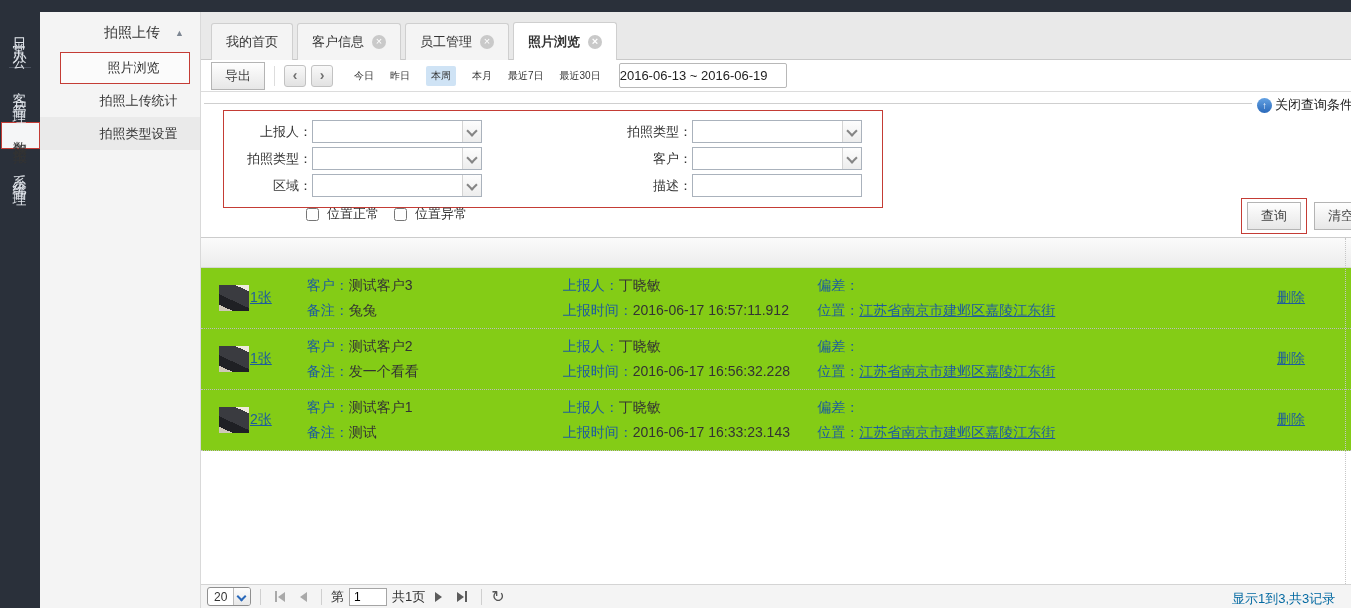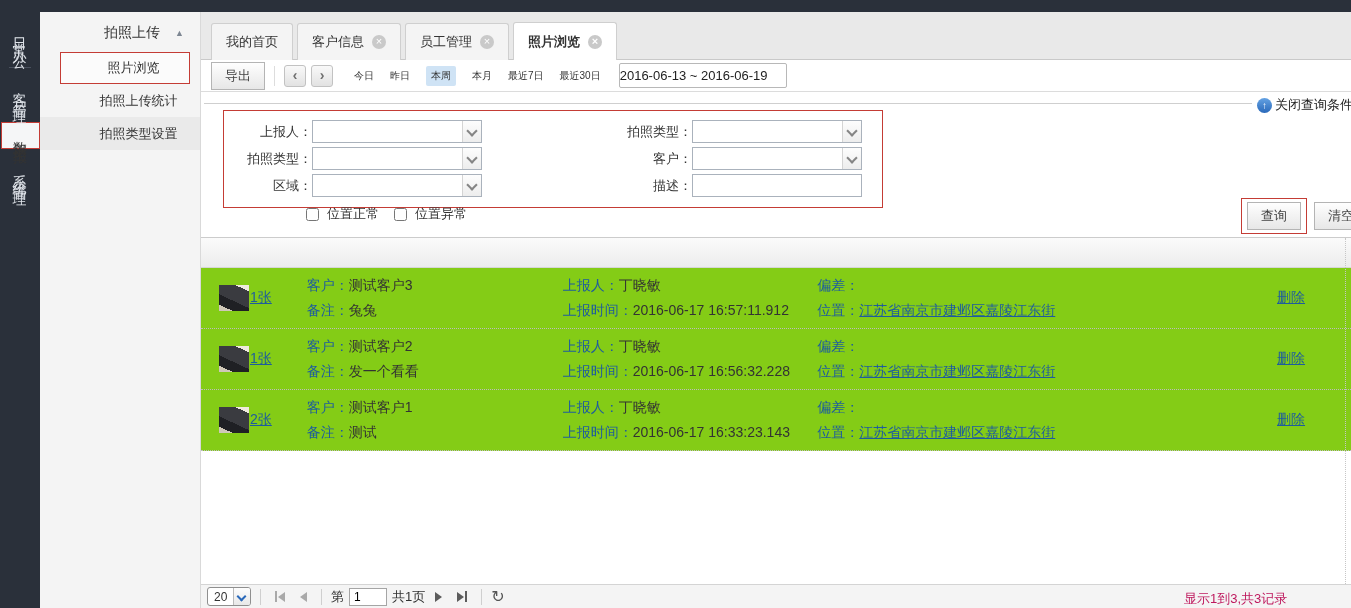--- a/index.html
+++ b/index.html
@@ -80,21 +80,21 @@
   .psize .ptrig { width:17px; height:100%; background:linear-gradient(#fdfdfd,#e8e8e8); border-left:1px solid #bbb; position:relative; }
   .psize .ptrig::after { content:""; position:absolute; left:4px; top:5px; width:5px; height:5px; border-right:2px solid #2a69ba; border-bottom:2px solid #2a69ba; transform:rotate(45deg); }
   .pg-sep { width:1px; height:16px; background:#cfcfcf; margin:0 4px; }
   .pg-btn { display:flex; align-items:center; gap:1px; padding:0 5px; cursor:pointer; }
   .pg-btn.dis { color:#a9a9a9; } .pg-btn.en { color:#5c5c5c; }
   .tri-l { width:0; height:0; border-top:5px solid transparent; border-bottom:5px solid transparent; border-right:7px solid currentColor; }
   .tri-r { width:0; height:0; border-top:5px solid transparent; border-bottom:5px solid transparent; border-left:7px solid currentColor; }
   .pbar { width:2px; height:11px; background:currentColor; }
   .page-input { width:38px; height:18px; border:1px solid #a5a5a5; font-size:12px; padding:0 4px; font-family:inherit; }
   .refresh-icon { font-size:16px; color:#555; cursor:pointer; line-height:16px; }
-  .pager-summary { position:absolute; left:983px; top:5px; white-space:nowrap; font-size:13px; color:#be185d; }
+  .pager-summary { position:absolute; left:1031px; top:5px; white-space:nowrap; font-size:13px; color:#0369a1; }
 </style>
 </head>
 <body>
 
 <div class="top-strip"></div>
 
 <div class="app">
 
   <div class="primary-nav">
     <div class="pn-item">

